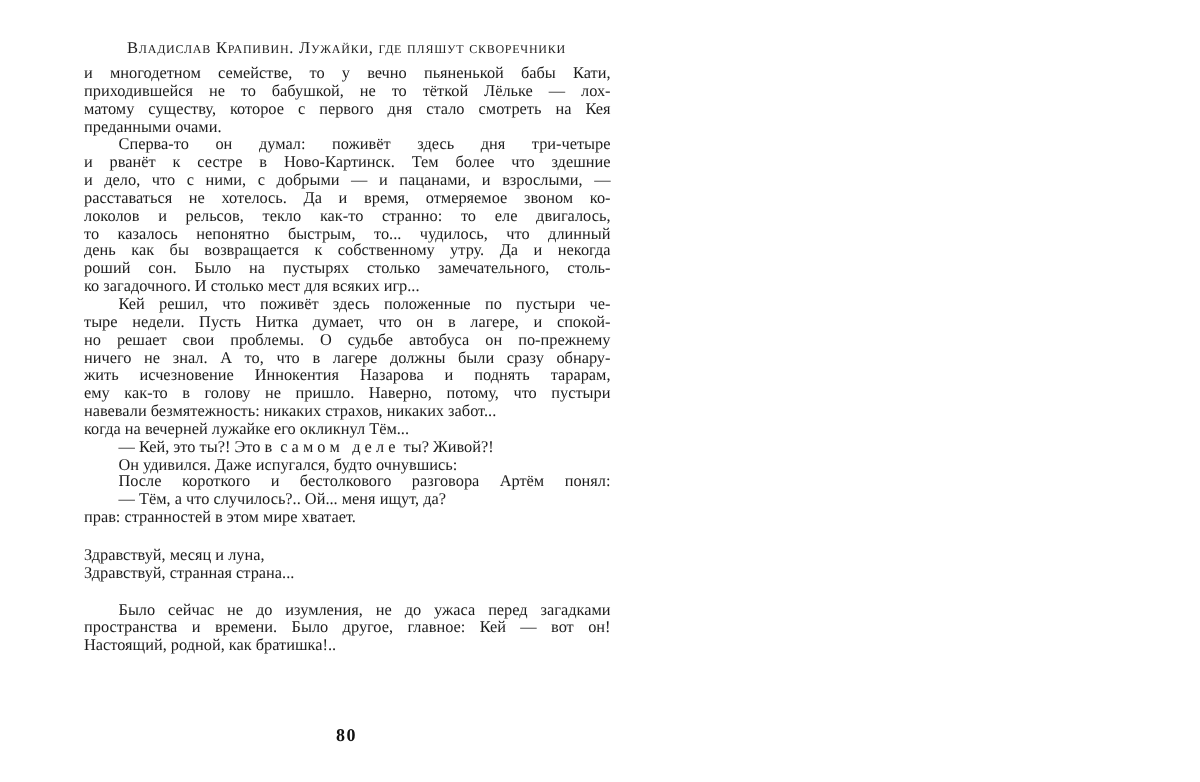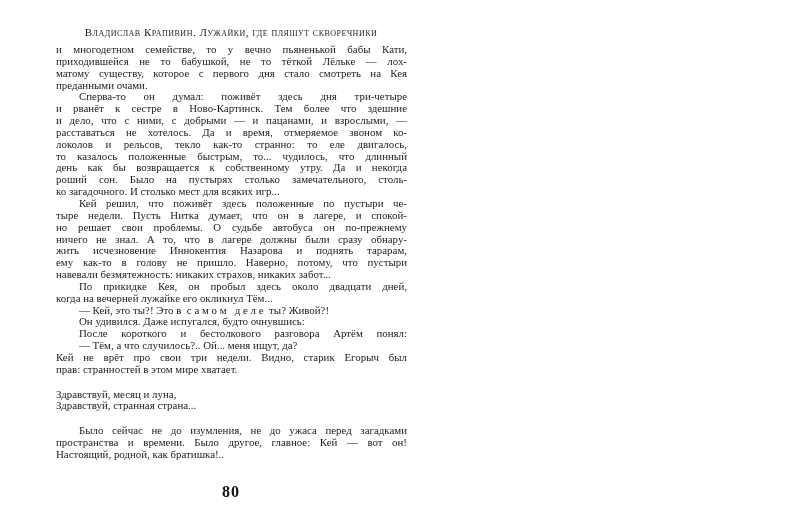--- a/index.html
+++ b/index.html
@@ -18,58 +18,56 @@
   .text-column{position:absolute;left:56px;top:44px;width:351px;}
   .line{
     font-size:10.9px;line-height:11.85px;height:11.85px;
     text-align:justify;text-align-last:justify;color:#1c1c1c;
   }
   .line.e{text-align-last:left;}
   .line.i{text-indent:23px;}
   .line.v{text-align:left;text-align-last:left;}
   .page-number{
     position:absolute;left:55px;top:483px;width:352px;text-align:center;
-    font-weight:700;font-size:16px;letter-spacing:1px;color:#111;
+    font-weight:700;font-size:12px;letter-spacing:1px;color:#111;
   }
 </style>
 </head>
 <body>
 
 <div class="spread">
 
   <div class="page left">
     <div class="running-title">Владислав Крапивин. Лужайки, где пляшут скворечники</div>
     <div class="text-column">
         <div class="line">и многодетном семействе, то у вечно пьяненькой бабы Кати,</div>
         <div class="line">приходившейся не то бабушкой, не то тёткой Лёльке — лох-</div>
         <div class="line">матому существу, которое с первого дня стало смотреть на Кея</div>
         <div class="line e">преданными очами.</div>
         <div class="line i">Сперва-то он думал: поживёт здесь дня три-четыре</div>
         <div class="line">и рванёт к сестре в Ново-Картинск. Тем более что здешние</div>
         <div class="line">и дело, что с ними, с добрыми — и пацанами, и взрослыми, —</div>
         <div class="line">расставаться не хотелось. Да и время, отмеряемое звоном ко-</div>
         <div class="line">локолов и рельсов, текло как-то странно: то еле двигалось,</div>
-        <div class="line">то казалось положенные быстрым, то... чудилось, что длинный</div>
+        <div class="line">то казалось непонятно быстрым, то... чудилось, что длинный</div>
         <div class="line">день как бы возвращается к собственному утру. Да и некогда</div>
         <div class="line">роший сон. Было на пустырях столько замечательного, столь-</div>
         <div class="line e">ко загадочного. И столько мест для всяких игр...</div>
         <div class="line i">Кей решил, что поживёт здесь положенные по пустыри че-</div>
         <div class="line">тыре недели. Пусть Нитка думает, что он в лагере, и спокой-</div>
         <div class="line">но решает свои проблемы. О судьбе автобуса он по-прежнему</div>
         <div class="line">ничего не знал. А то, что в лагере должны были сразу обнару-</div>
         <div class="line">жить исчезновение Иннокентия Назарова и поднять тарарам,</div>
         <div class="line">ему как-то в голову не пришло. Наверно, потому, что пустыри</div>
         <div class="line e">навевали безмятежность: никаких страхов, никаких забот...</div>
-        <div class="line i">По прикидке Кея, он пробыл здесь около двадцати дней,</div>
         <div class="line e">когда на вечерней лужайке его окликнул Тём...</div>
         <div class="line i e">— Кей, это ты?! Это в&nbsp;&nbsp;с&nbsp;а&nbsp;м&nbsp;о&nbsp;м&nbsp;&nbsp;&nbsp;д&nbsp;е&nbsp;л&nbsp;е&nbsp;&nbsp;ты? Живой?!</div>
         <div class="line i e">Он удивился. Даже испугался, будто очнувшись:</div>
         <div class="line i">После короткого и бестолкового разговора Артём понял:</div>
         <div class="line i e">— Тём, а что случилось?.. Ой... меня ищут, да?</div>
-        <div class="line">Кей не врёт про свои три недели. Видно, старик Егорыч был</div>
         <div class="line e">прав: странностей в этом мире хватает.</div>
         <div class="line v" style="margin-top: 13px;">Здравствуй, месяц и луна,</div>
         <div class="line e v">Здравствуй, странная страна...</div>
         <div class="line i" style="margin-top: 13px;">Было сейчас не до изумления, не до ужаса перед загадками</div>
         <div class="line">пространства и времени. Было другое, главное: Кей — вот он!</div>
         <div class="line e">Настоящий, родной, как братишка!..</div>
       </div>
     <div class="page-number">80</div>
   </div>
 

